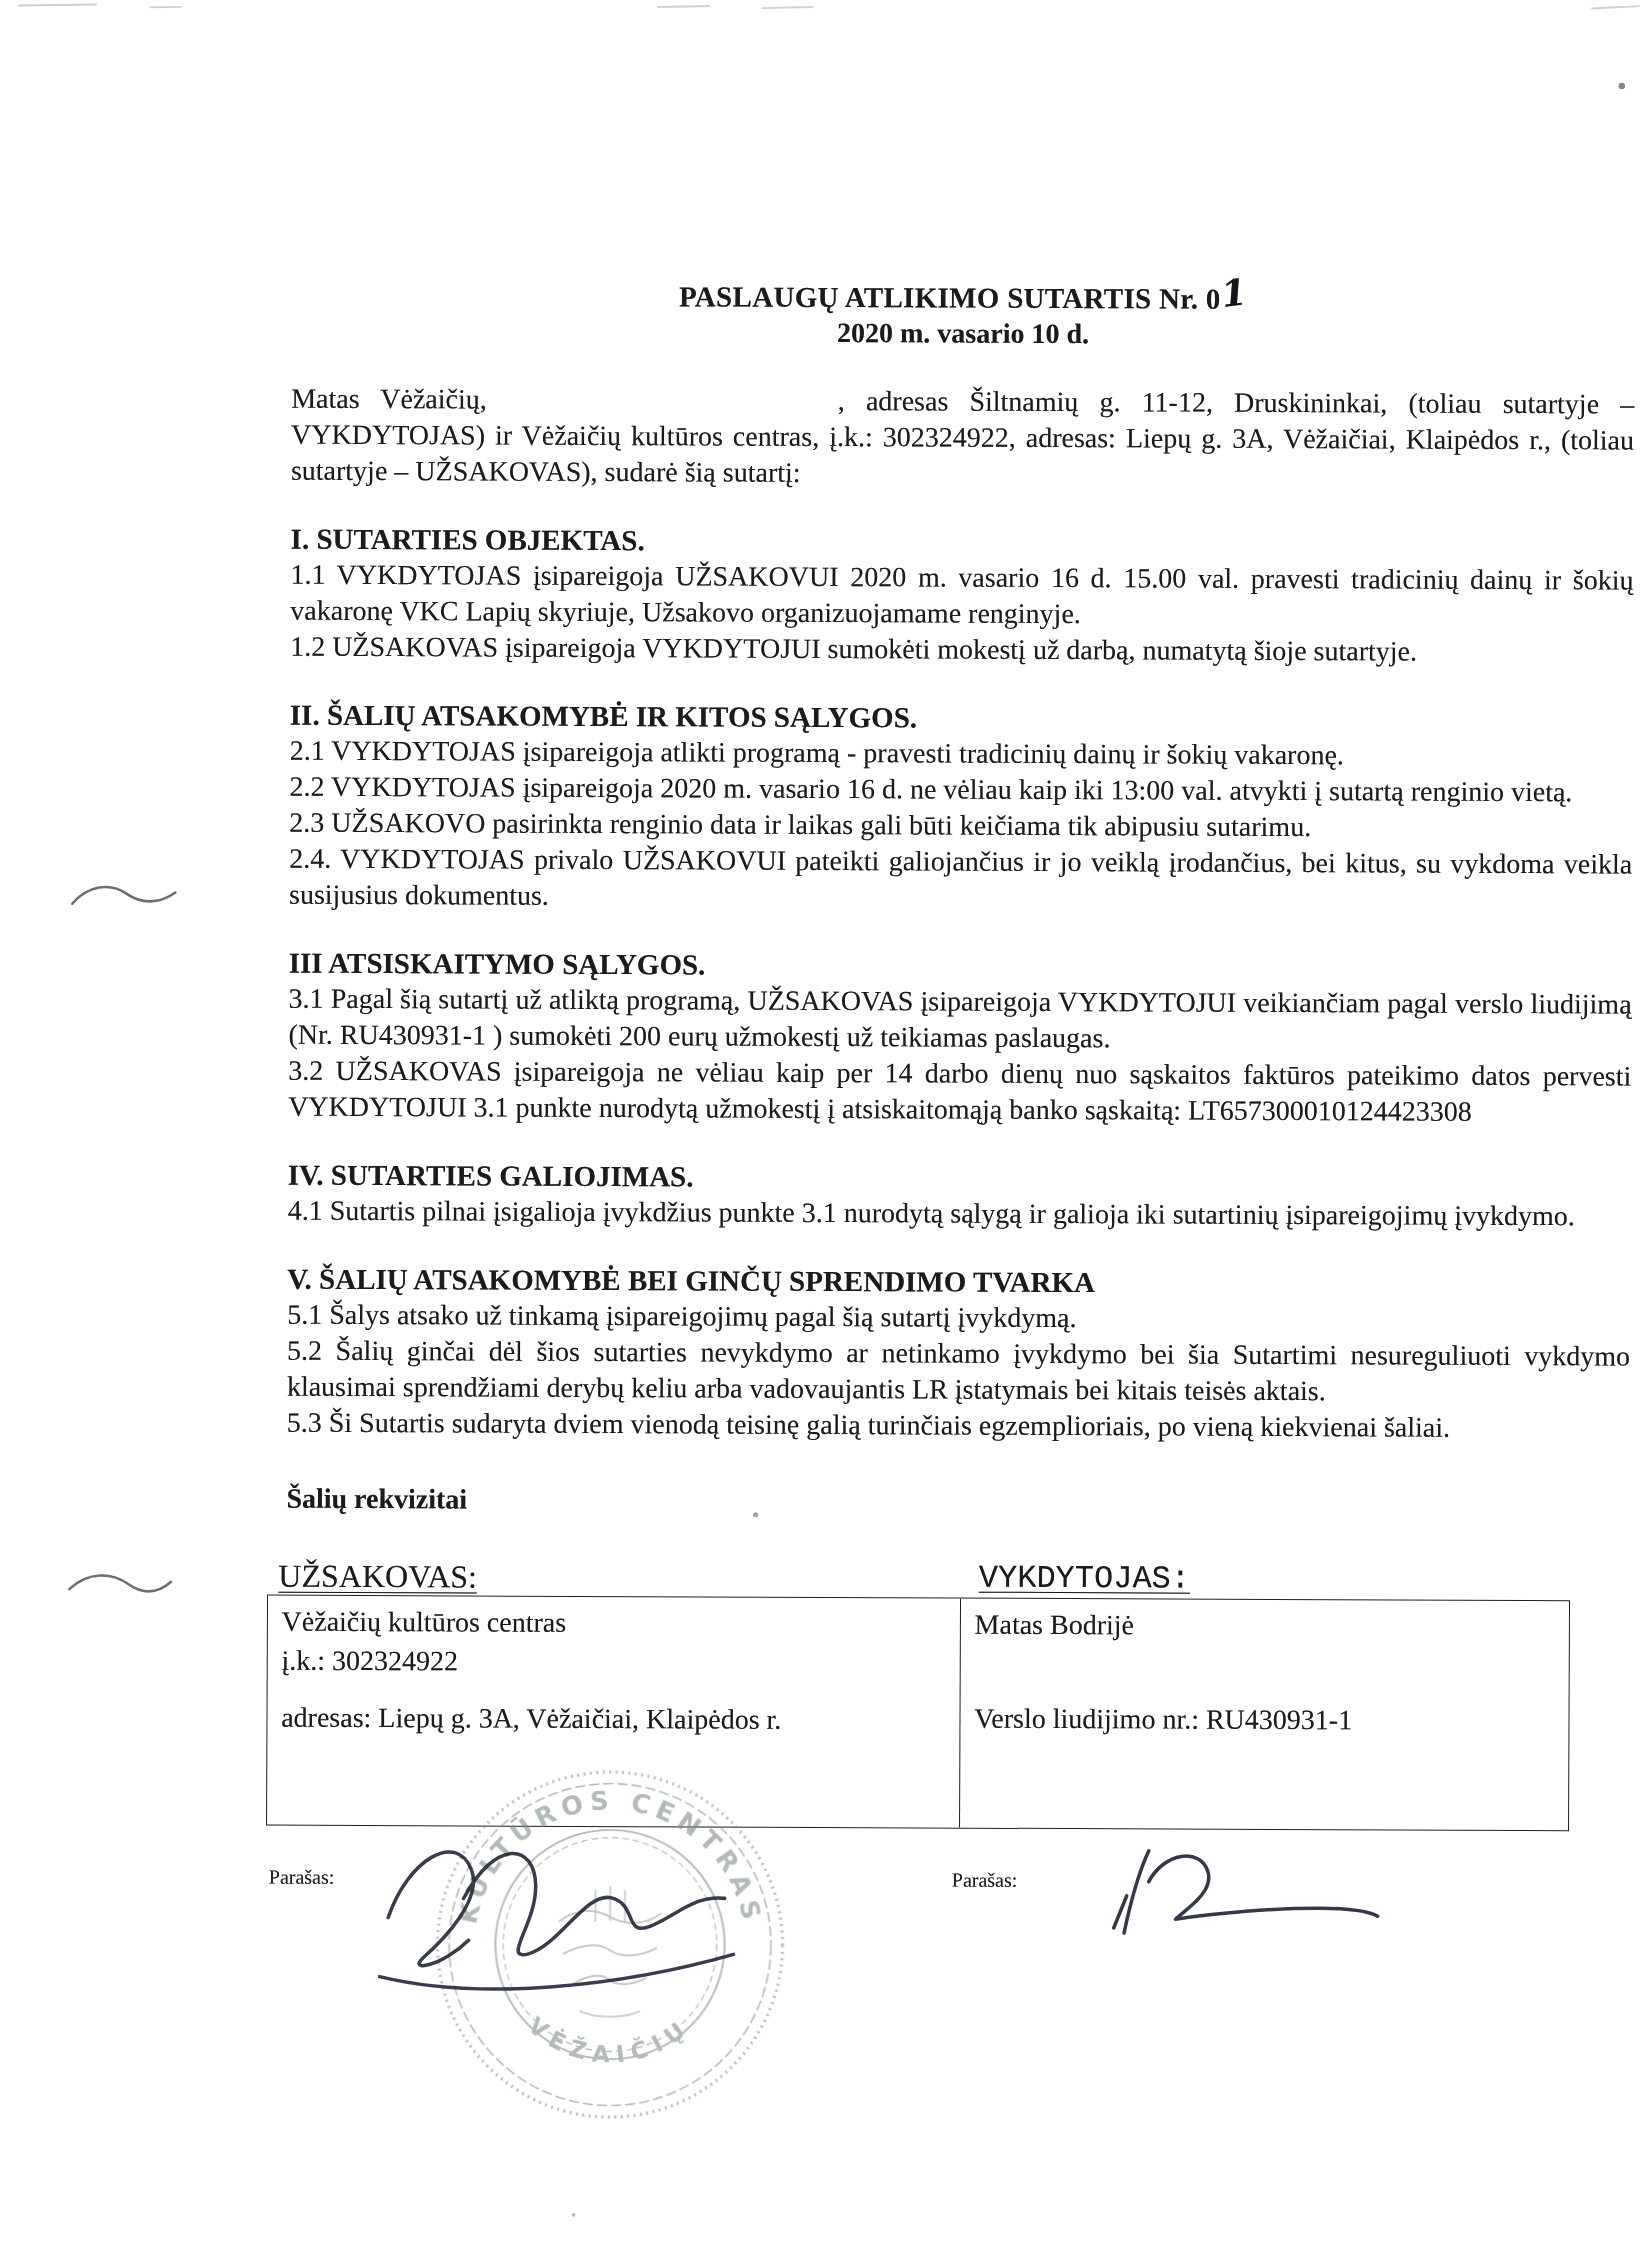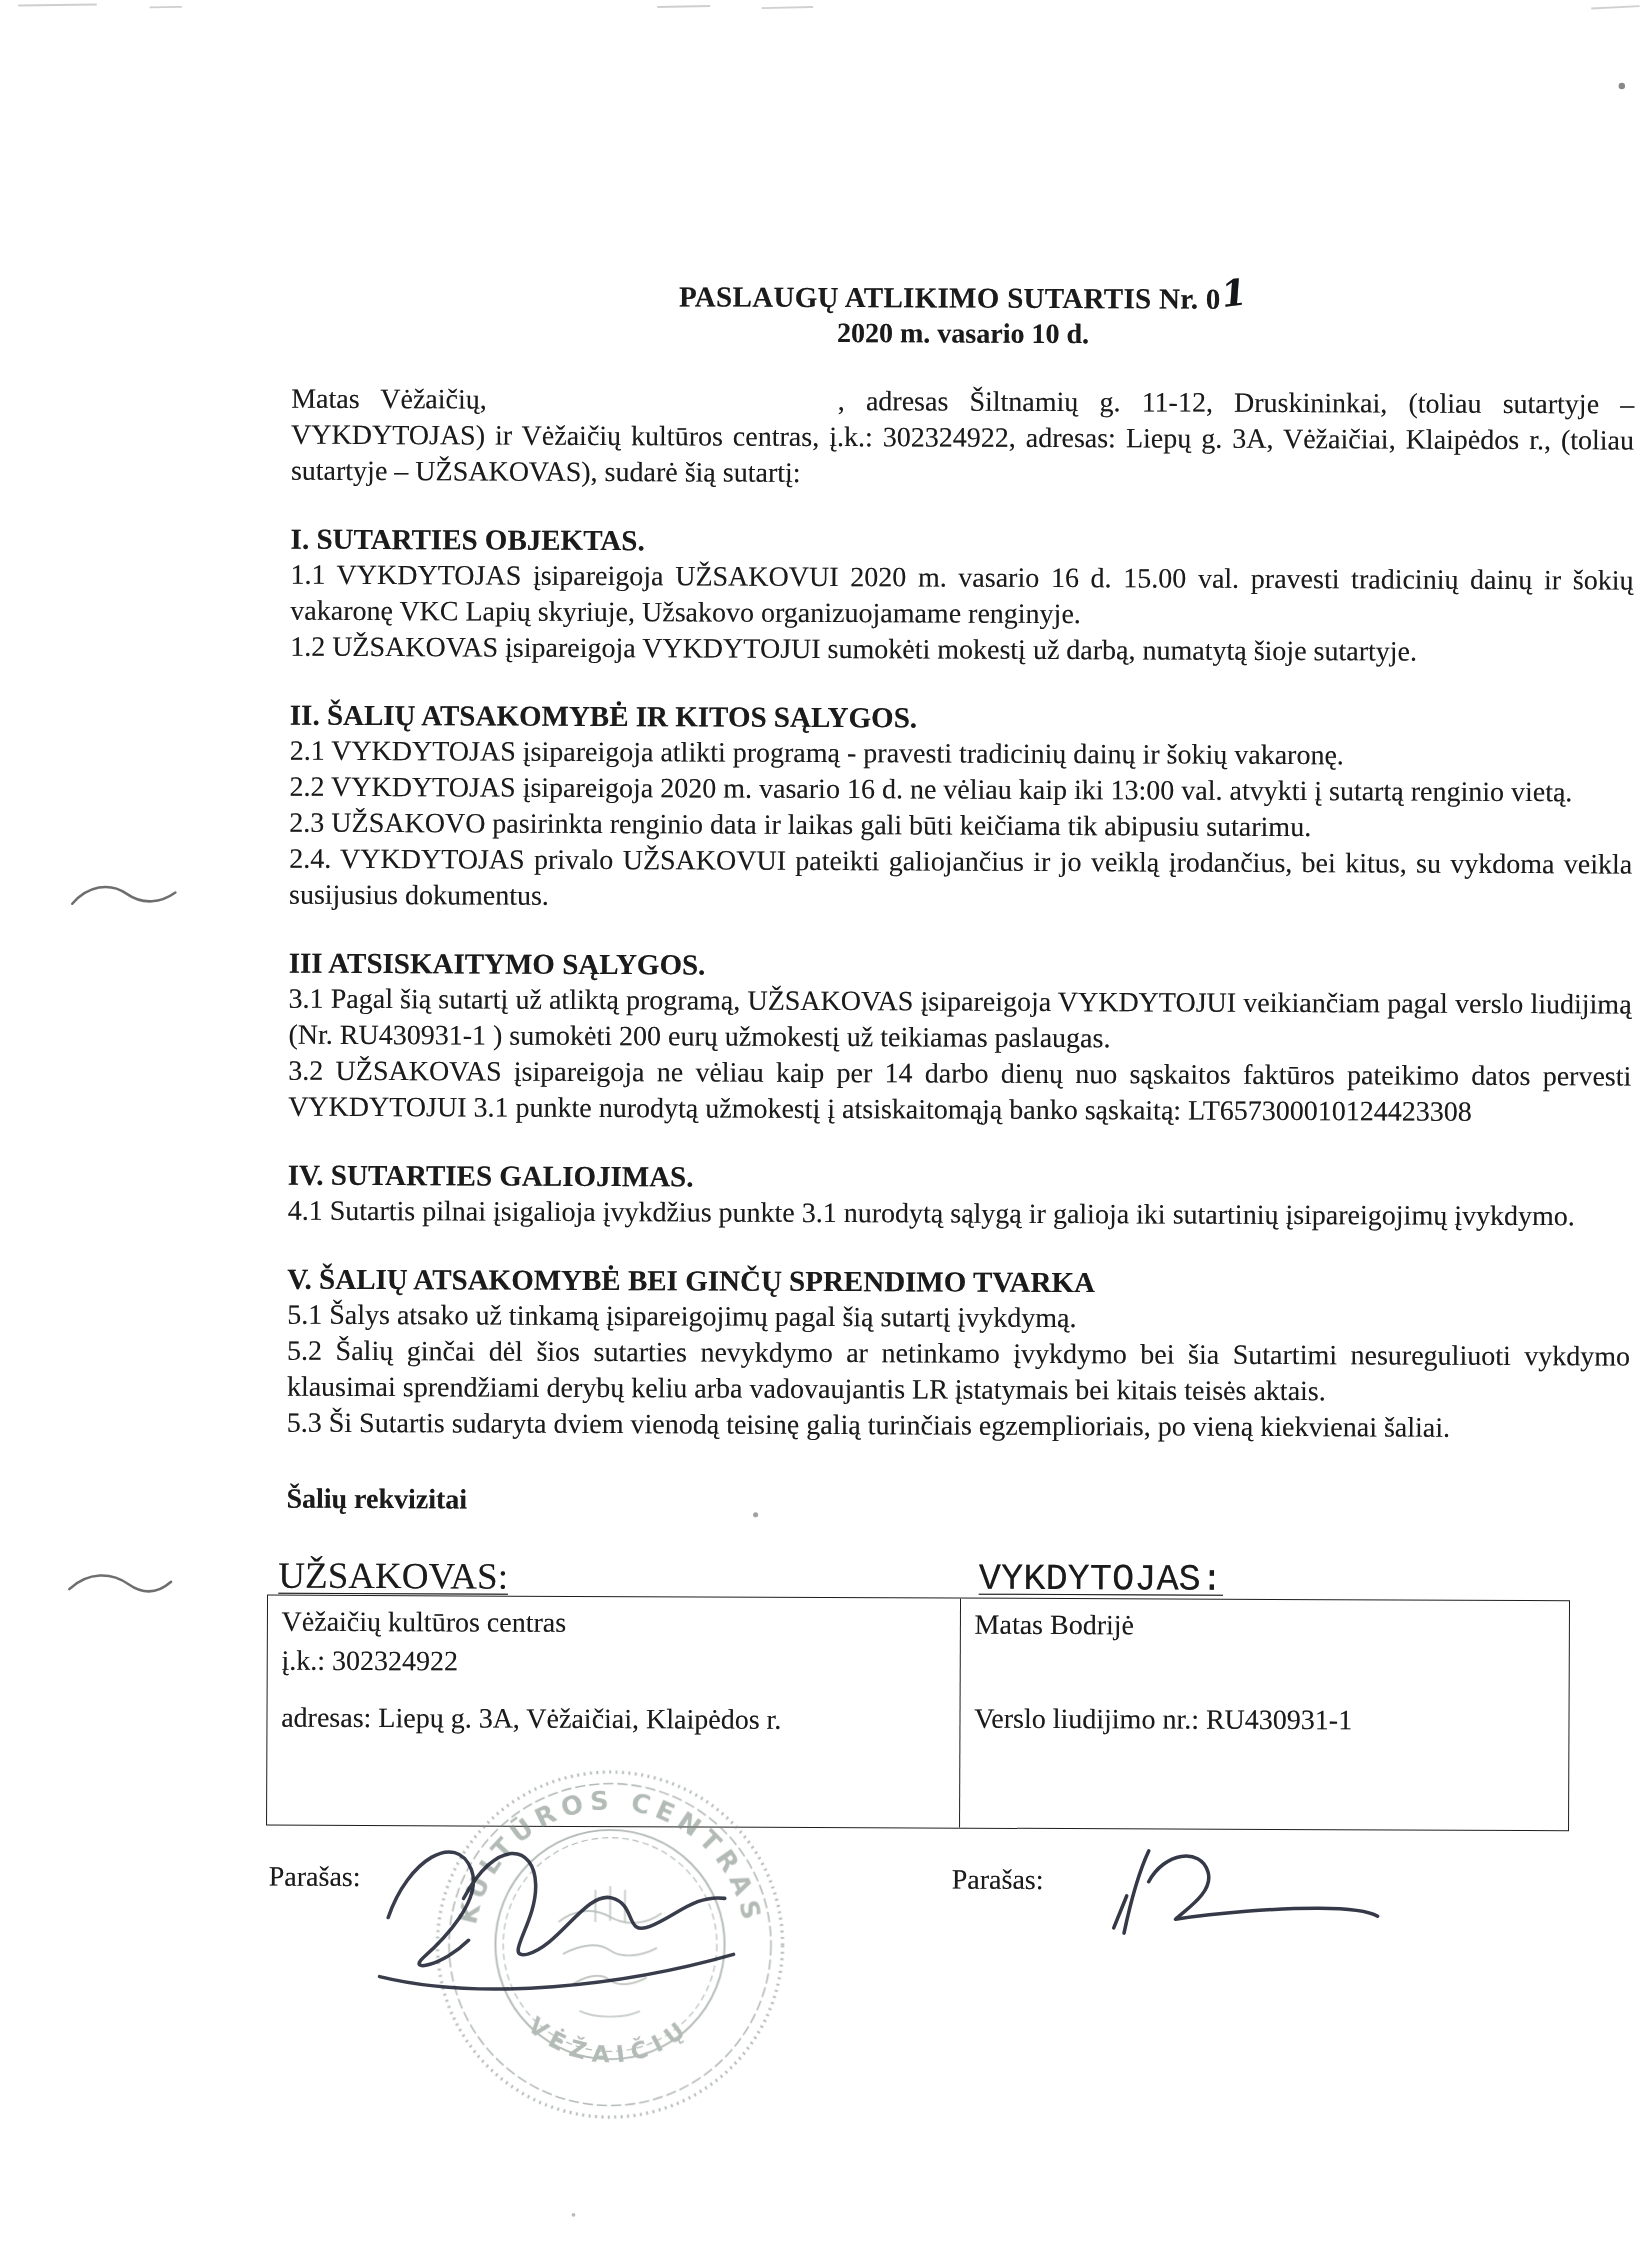--- a/index.html
+++ b/index.html
@@ -45,42 +45,42 @@
   .blank-gap { display: inline-block; width: 351px; height: 0.6px; }
   .sec { margin-top: 32px; }
   .shead { font-weight: bold; font-size: 29px; }
   .clause { margin: 0; text-align: justify; }
   .rekv-heading { font-weight: bold; margin-top: 40px; }
 
   .table-wrap { position: relative; margin-left: -19.3px; width: 1303px; margin-top: 43px; }
   .thead { position: relative; height: 35px; }
   .th {
     position: absolute; bottom: 1.3px;
-    font-size: 37px;
+    font-size: 32px;
     text-decoration: underline;
     text-decoration-thickness: 1.3px;
     text-underline-offset: 4.5px;
   }
   .th-left { left: 11.6px; }
   .th-right { left: 712px; font-family: Liberation Mono, monospace; }
   .tbox {
     display: flex;
     border: 1.9px solid #1e1e1e;
     height: 231px;
     box-sizing: border-box;
   }
   .cell { padding: 6.4px 14px; box-sizing: border-box; }
   .cell-left { width: 693px; border-right: 1.9px solid #1e1e1e; }
   .cell-right { flex: 1; }
   .cell div { line-height: 39px; }
   .cust-line-3 { margin-top: 18px; }
   .contractor-license { margin-top: 55px; }
 
   .sig-row { position: relative; height: 40px; margin-top: 33px; }
-  .sig-label { position: absolute; top: 0; font-size: 28px; }
+  .sig-label { position: absolute; top: 0; font-size: 20px; }
   .sig-label-left { left: -16px; }
   .sig-label-right { left: 667px; }
 
   .overlay { position: absolute; pointer-events: none; }
   #stamp-svg { left: 435px; top: 1762px; filter: blur(0.4px); opacity: 0.58; }
   #sig-left-svg { left: 361px; top: 1810px; opacity: 0.9; }
   #sig-right-svg { left: 1108px; top: 1830px; opacity: 0.92; }
   #artifacts-svg { left: 0; top: 0; }
 </style>
 </head>

